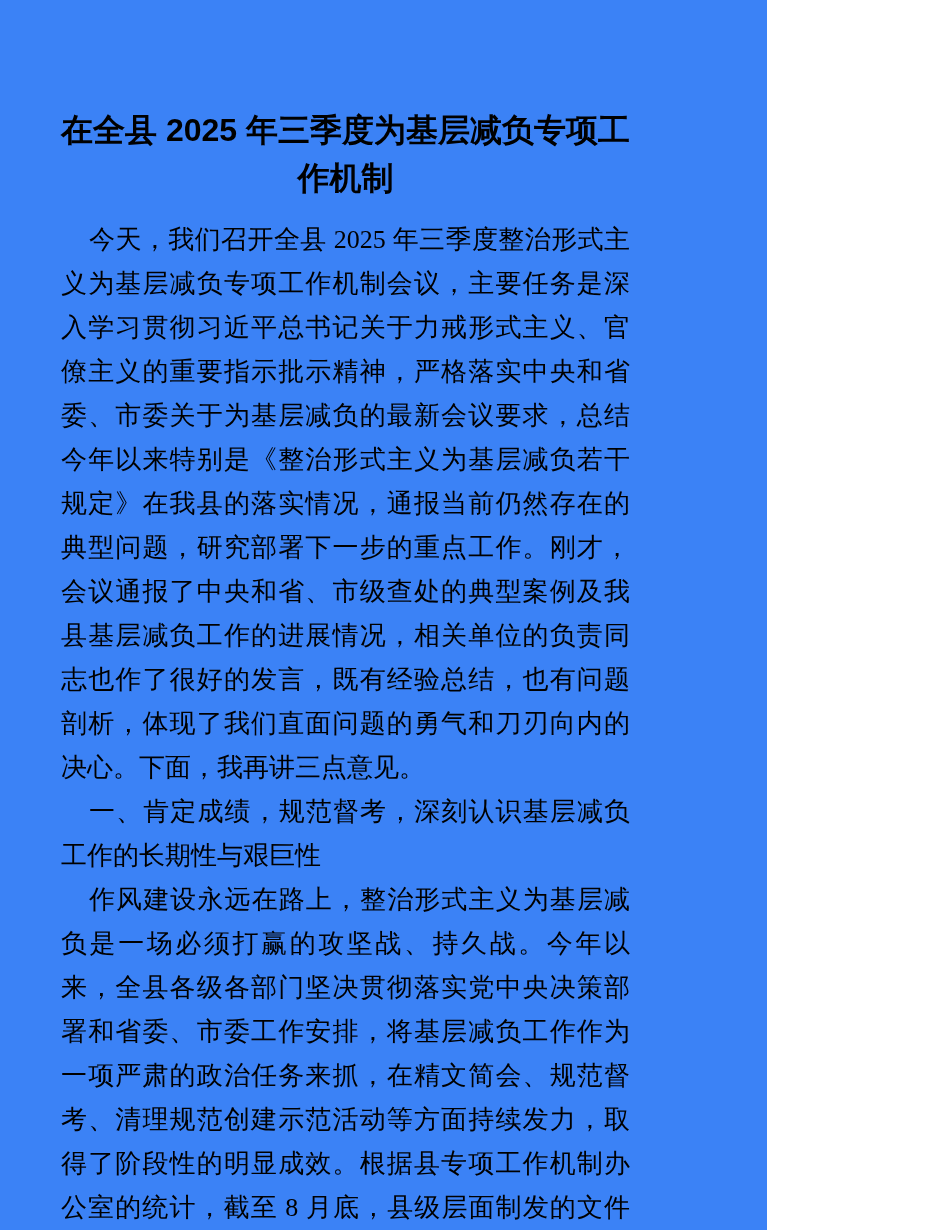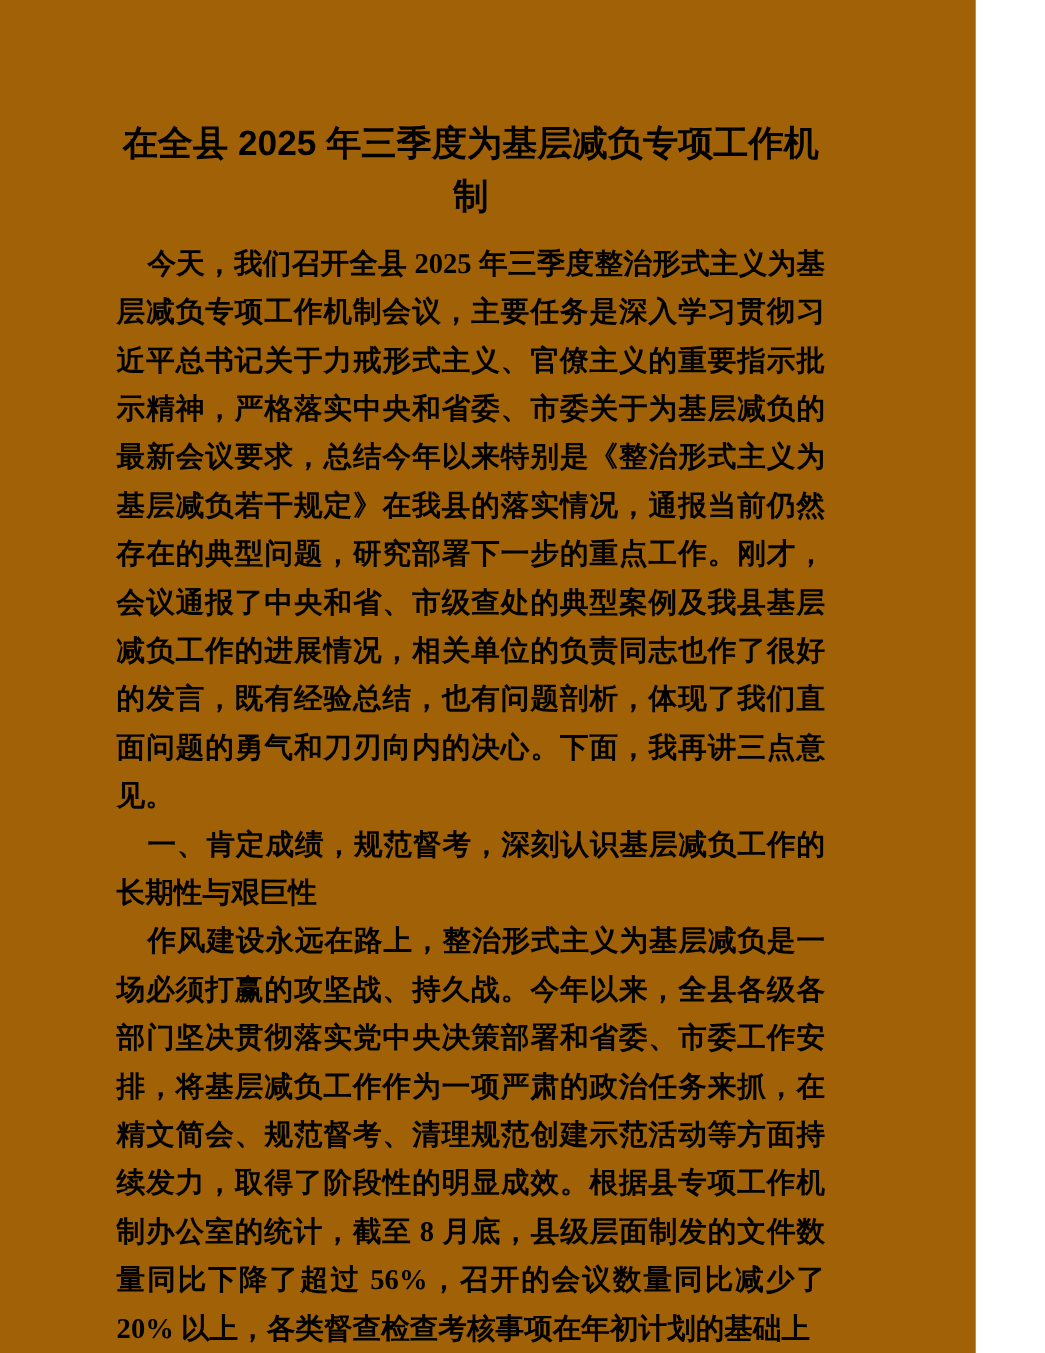--- a/index.html
+++ b/index.html
@@ -7,41 +7,41 @@
     padding: 0;
   }
   body {
     width: 950px;
     height: 1230px;
     background: #ffffff;
     overflow: hidden;
   }
   .page {
     box-sizing: border-box;
-    width: 887px;
+    width: 767px;
     height: 1230px;
-    padding: 106px 137px 0 106px;
-    background: #a16207;
+    padding: 106px 137px 0 61px;
+    background: #3b82f6;
   }
   .doc-title {
     margin: 0 0 16px 0;
     font-family: "Liberation Sans", sans-serif;
     font-weight: 700;
     font-size: 32px;
     line-height: 48px;
     text-align: center;
     color: #000000;
   }
   .title-line {
     display: block;
   }
   .body-para {
     margin: 0;
     font-family: "Liberation Serif", serif;
-    font-weight: 700;
+    font-weight: 400;
     font-size: 26px;
     line-height: 44px;
     color: #000000;
     text-align: justify;
     text-indent: 28px;
   }
 </style>
 </head>
 <body>
 

